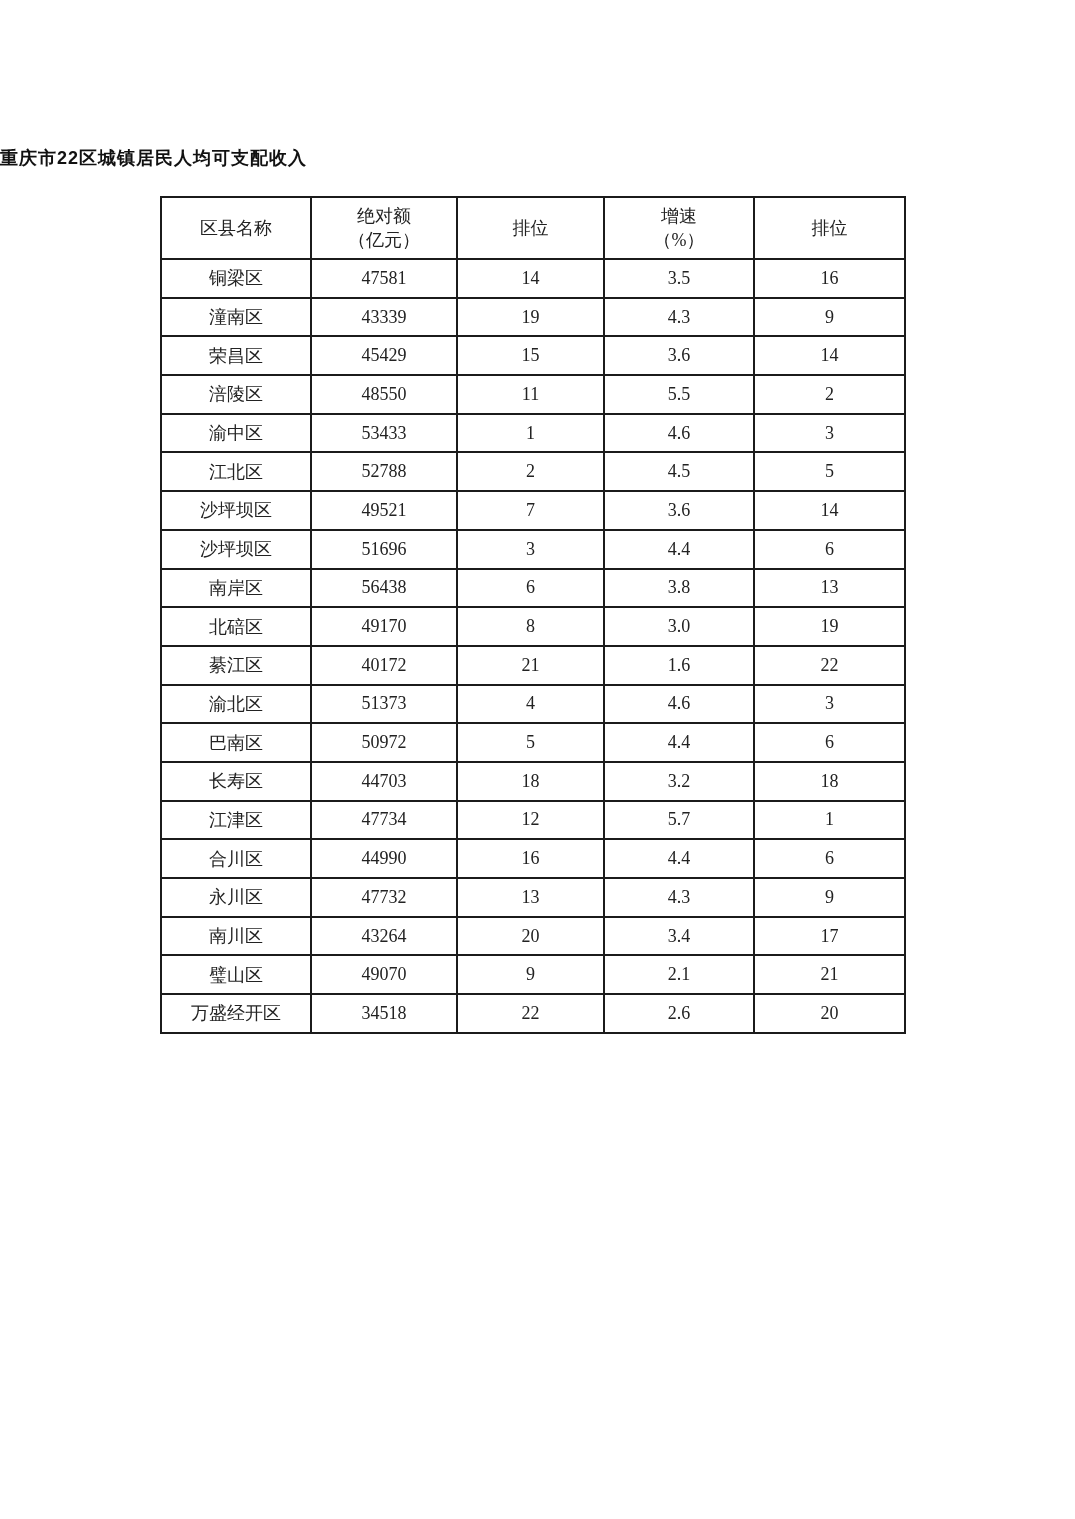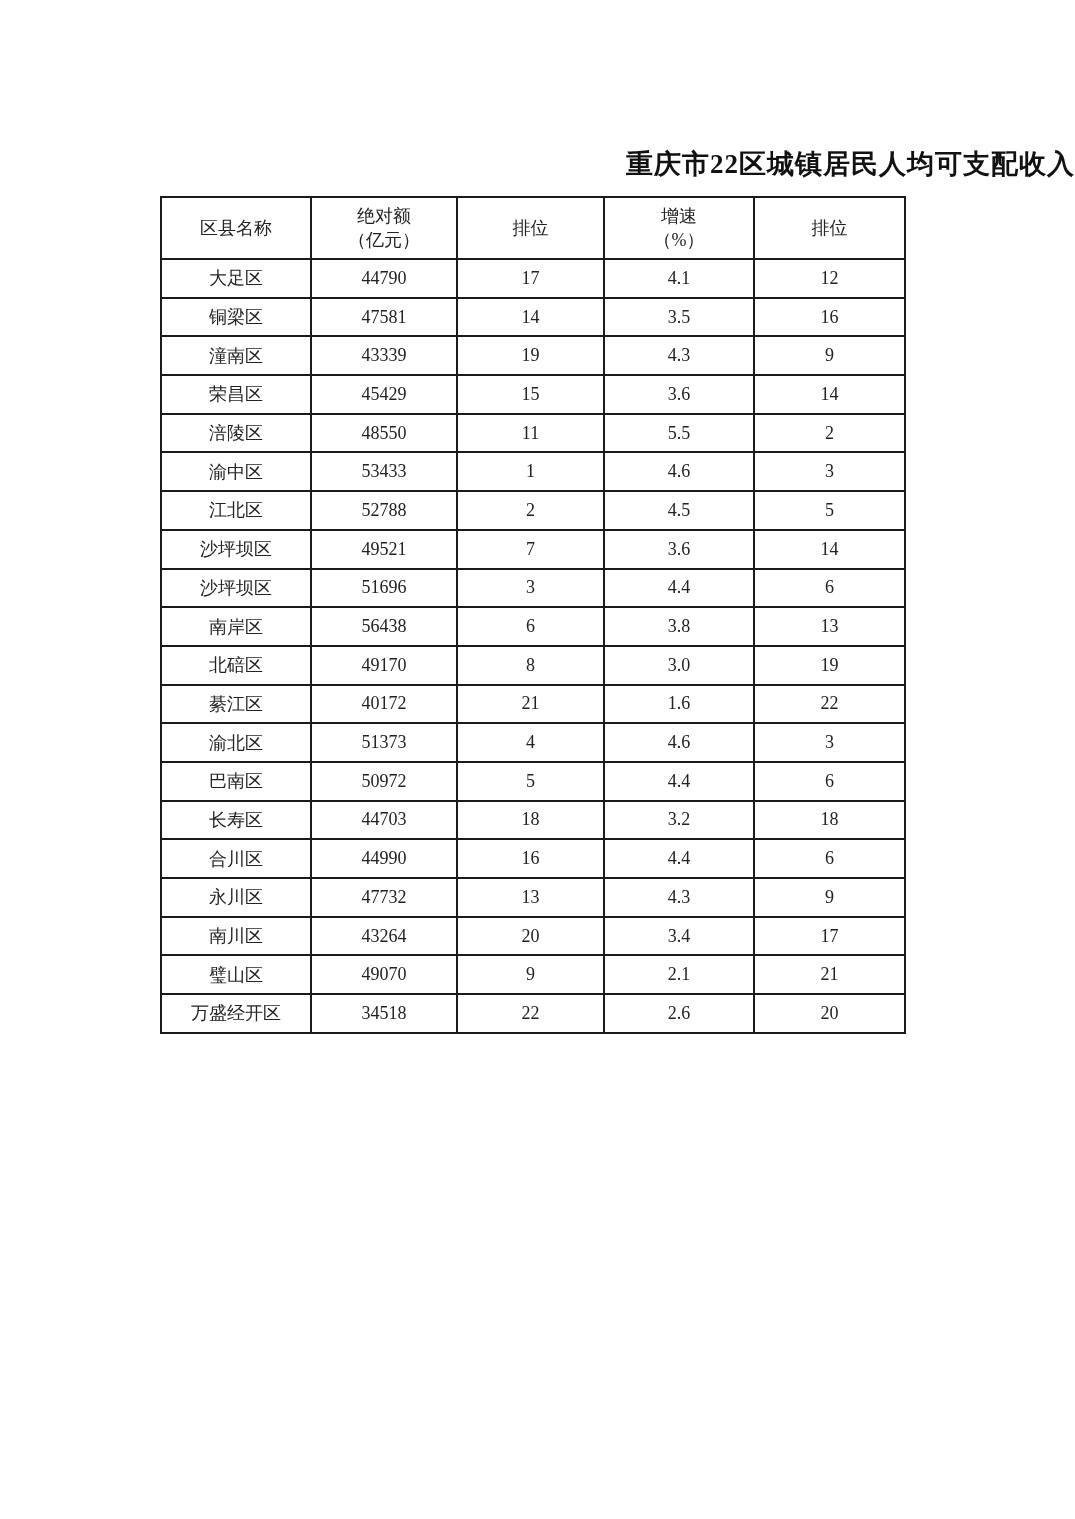--- a/index.html
+++ b/index.html
@@ -14,26 +14,26 @@
     font-family: "Liberation Serif", "DejaVu Serif", serif;
     color: #1f1f1f;
     overflow: hidden;
   }
   .page-title {
     position: absolute;
     top: 146px;
     left: 0;
     width: 100%;
     margin: 0;
-    text-align: right;
-    font-size: 27px;
+    text-align: left;
+    font-size: 18px;
     font-weight: bold;
     letter-spacing: 1px;
     color: #111111;
-    font-family: Liberation Serif, serif;
+    font-family: Liberation Sans, sans-serif;
   }
   table.income-table {
     position: absolute;
     top: 196px;
     left: 160px;
     width: 744px;
     border-collapse: collapse;
     table-layout: fixed;
   }
   .income-table th,
@@ -88,27 +88,20 @@
           <span class="hdr-line">增速</span>
           <span class="hdr-line">（%）</span>
         </th>
         <th>
           <span class="hdr-line">排位</span>
         </th>
       </tr>
     </thead>
     <tbody>
         <tr>
-          <td>大足区</td>
-          <td>44790</td>
-          <td>17</td>
-          <td>4.1</td>
-          <td>12</td>
-        </tr>
-        <tr>
           <td>铜梁区</td>
           <td>47581</td>
           <td>14</td>
           <td>3.5</td>
           <td>16</td>
         </tr>
         <tr>
           <td>潼南区</td>
           <td>43339</td>
           <td>19</td>
@@ -193,20 +186,27 @@
           <td>6</td>
         </tr>
         <tr>
           <td>长寿区</td>
           <td>44703</td>
           <td>18</td>
           <td>3.2</td>
           <td>18</td>
         </tr>
         <tr>
+          <td>江津区</td>
+          <td>47734</td>
+          <td>12</td>
+          <td>5.7</td>
+          <td>1</td>
+        </tr>
+        <tr>
           <td>合川区</td>
           <td>44990</td>
           <td>16</td>
           <td>4.4</td>
           <td>6</td>
         </tr>
         <tr>
           <td>永川区</td>
           <td>47732</td>
           <td>13</td>

